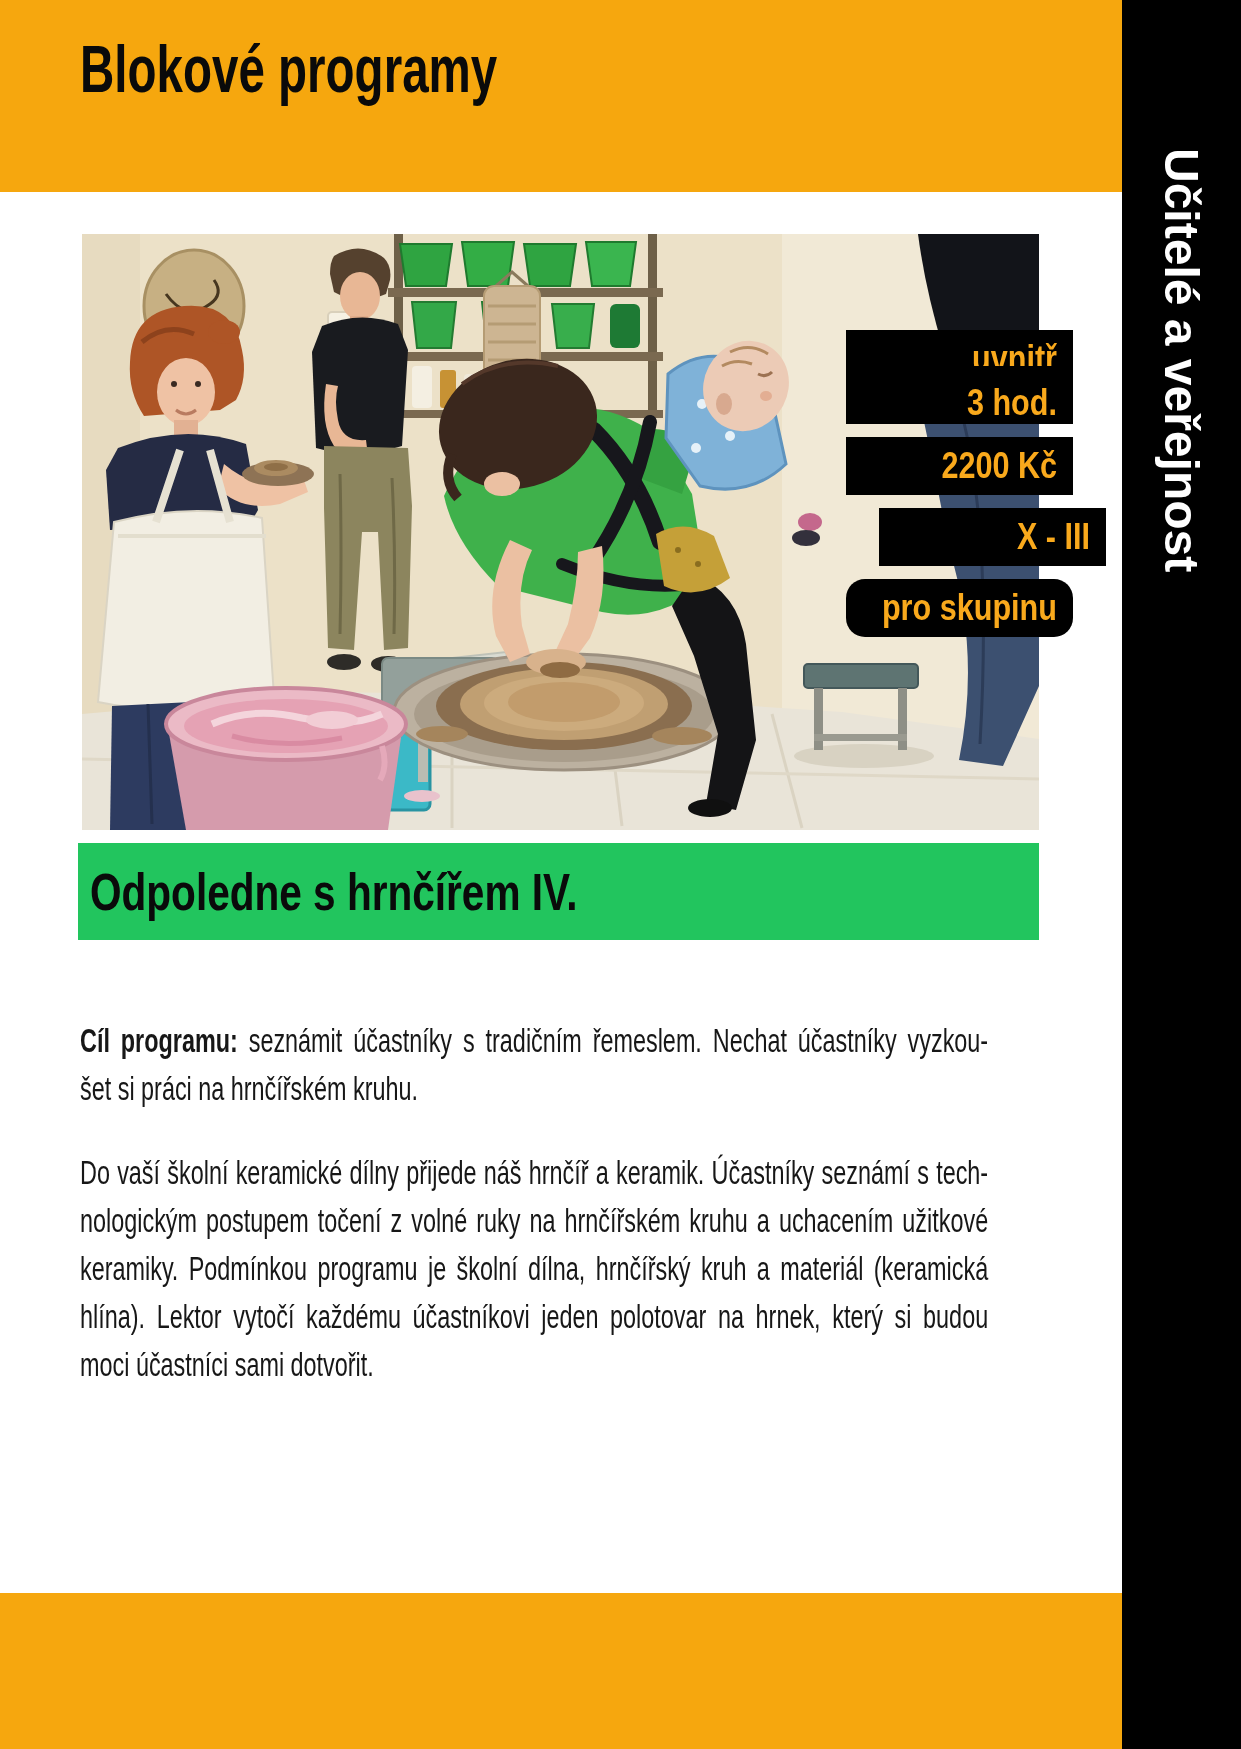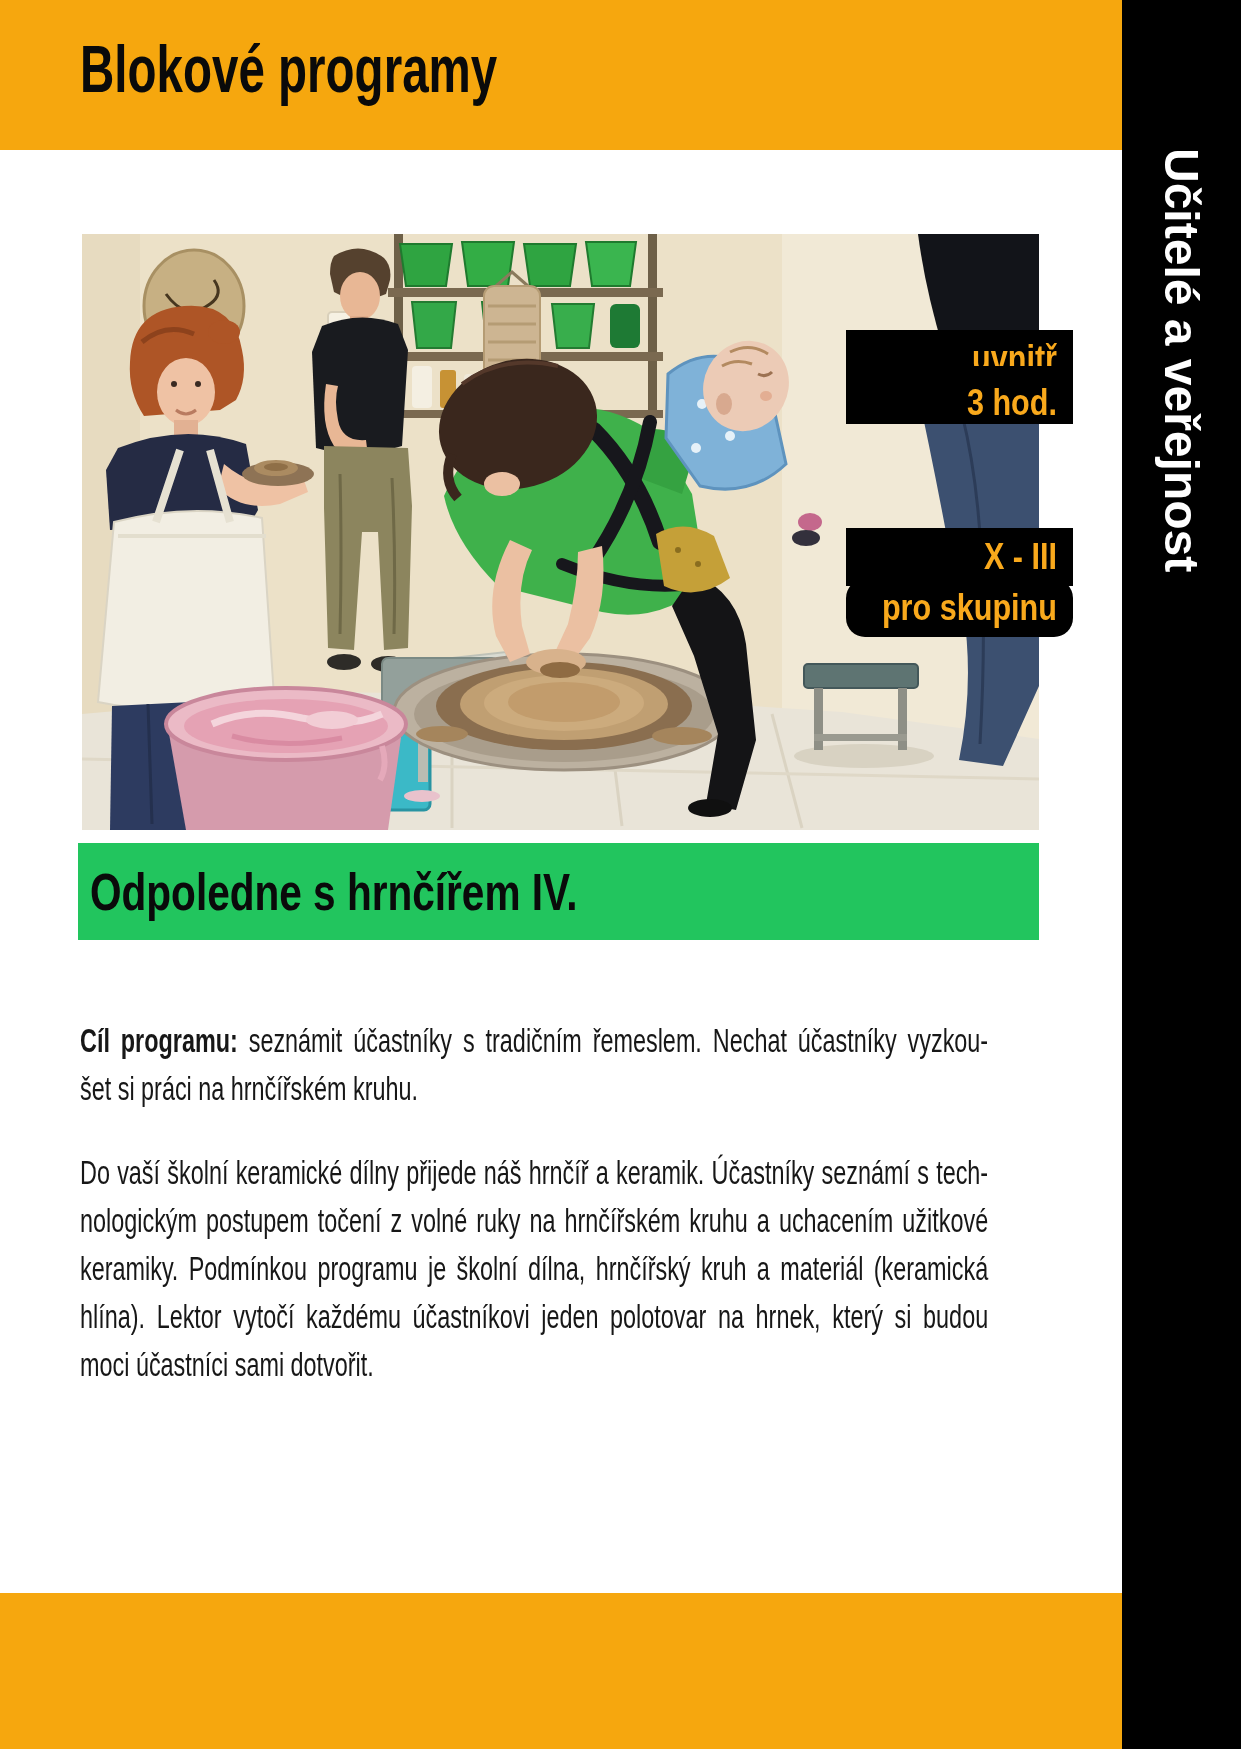--- a/index.html
+++ b/index.html
@@ -2,21 +2,21 @@
 <html><head>
 <meta charset="utf-8">
 <style>
   * { margin:0; padding:0; box-sizing:border-box; }
   html,body { background:#ffffff; }
   .page {
     position:relative; width:1241px; height:1749px; background:#ffffff;
     overflow:hidden; font-family:"Liberation Sans", sans-serif; color:#111;
   }
   
-  .header-band { position:absolute; left:0; top:0; width:1122px; height:150px; background:#F6A70E; }
+  .header-band { position:absolute; left:0; top:0; width:1122px; height:192px; background:#F6A70E; }
   .header-band h1 {
     position:absolute; left:80px; top:36px; font-size:66px; line-height:66px;
     font-weight:bold; color:#0a0a0a; white-space:nowrap;
     transform:scaleX(0.72); transform-origin:0 50%;
   }
   
   .side-band { position:absolute; left:1122px; top:0; width:119px; height:1749px; background:#000000; }
   .side-label-wrap { position:absolute; top:148px; left:0; width:119px; display:flex; justify-content:center; }
   .side-label {
     writing-mode:vertical-rl; text-orientation:mixed;
@@ -28,21 +28,21 @@
   
   .badge {
     position:absolute; left:846px; width:227px; height:58px; background:#000000;
     display:flex; align-items:center; justify-content:flex-end; padding-right:16px;
   }
   .badge span {
     color:#F9A91C; font-weight:bold; font-size:36px; white-space:nowrap;
     display:inline-block; transform:scaleX(0.85); transform-origin:100% 50%;
   }
   .badge-1 { top:294px;margin-top:36px; } .badge-2 { top:366px;align-items:flex-end; } .badge-3 { top:437px; }
-  .badge-4 { top:528px; } .badge-5 { top:579px;border-radius:19px; }
+  .badge-4 { top:508px;margin-left:33px; } .badge-5 { top:579px;border-radius:19px; }
   
   .title-band {
     position:absolute; left:78px; top:843px; width:961px; height:97px;
     background:#22c55e; display:flex; align-items:center;
   }
   .title-band h2 {
     margin-left:12px; font-size:52px; font-weight:bold; color:#0a0a0a; white-space:nowrap;
     display:inline-block; transform:scaleX(0.78); transform-origin:0 50%;
   }
   
@@ -232,20 +232,23 @@
       </g>
     </svg>
   </div>
 
   <div class="badge badge-1">
     <span>uvnitř</span>
   </div>
   <div class="badge badge-2">
     <span>3 hod.</span>
   </div>
+  <div class="badge badge-3">
+    <span>2200 Kč</span>
+  </div>
   <div class="badge badge-4">
     <span>X - III</span>
   </div>
   <div class="badge badge-5">
     <span>pro skupinu</span>
   </div>
 
   <div class="title-band">
     <h2>Odpoledne s hrnčířem IV.</h2>
   </div>

